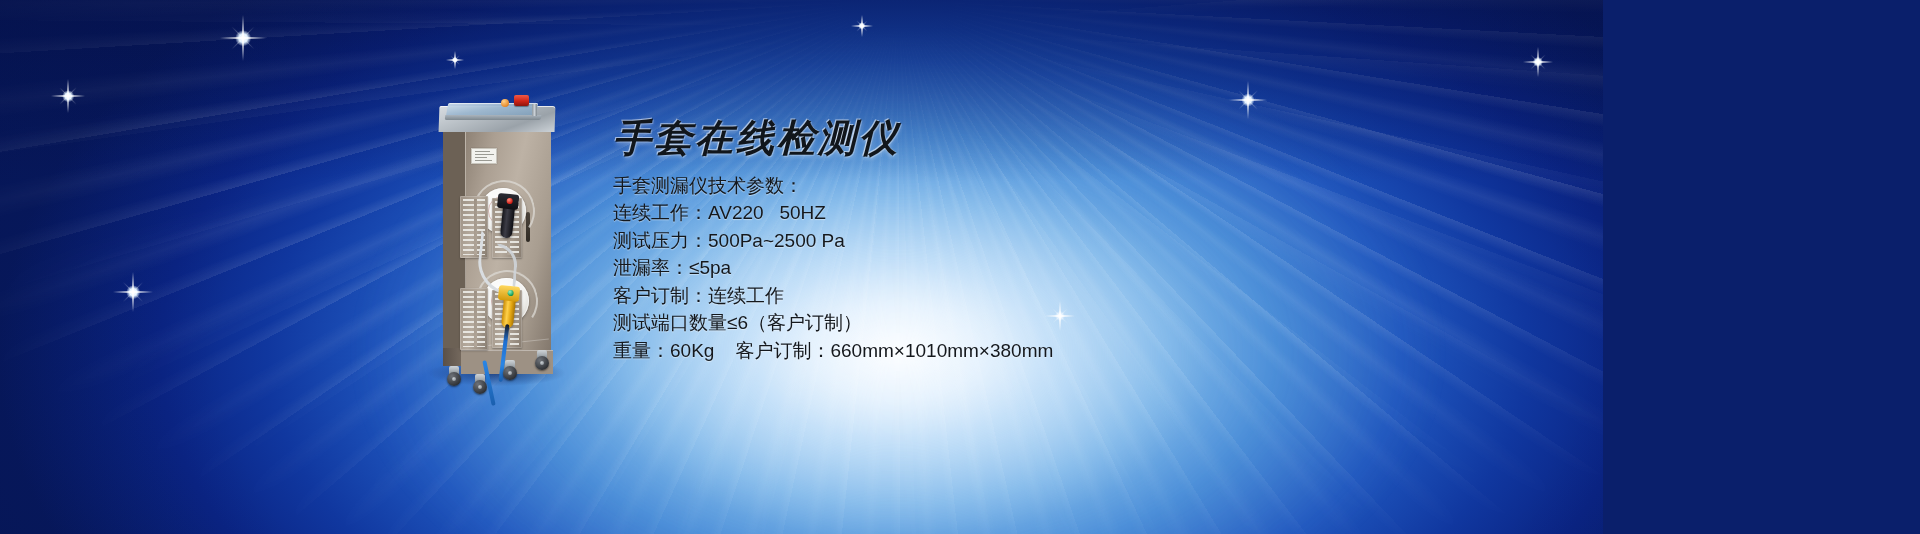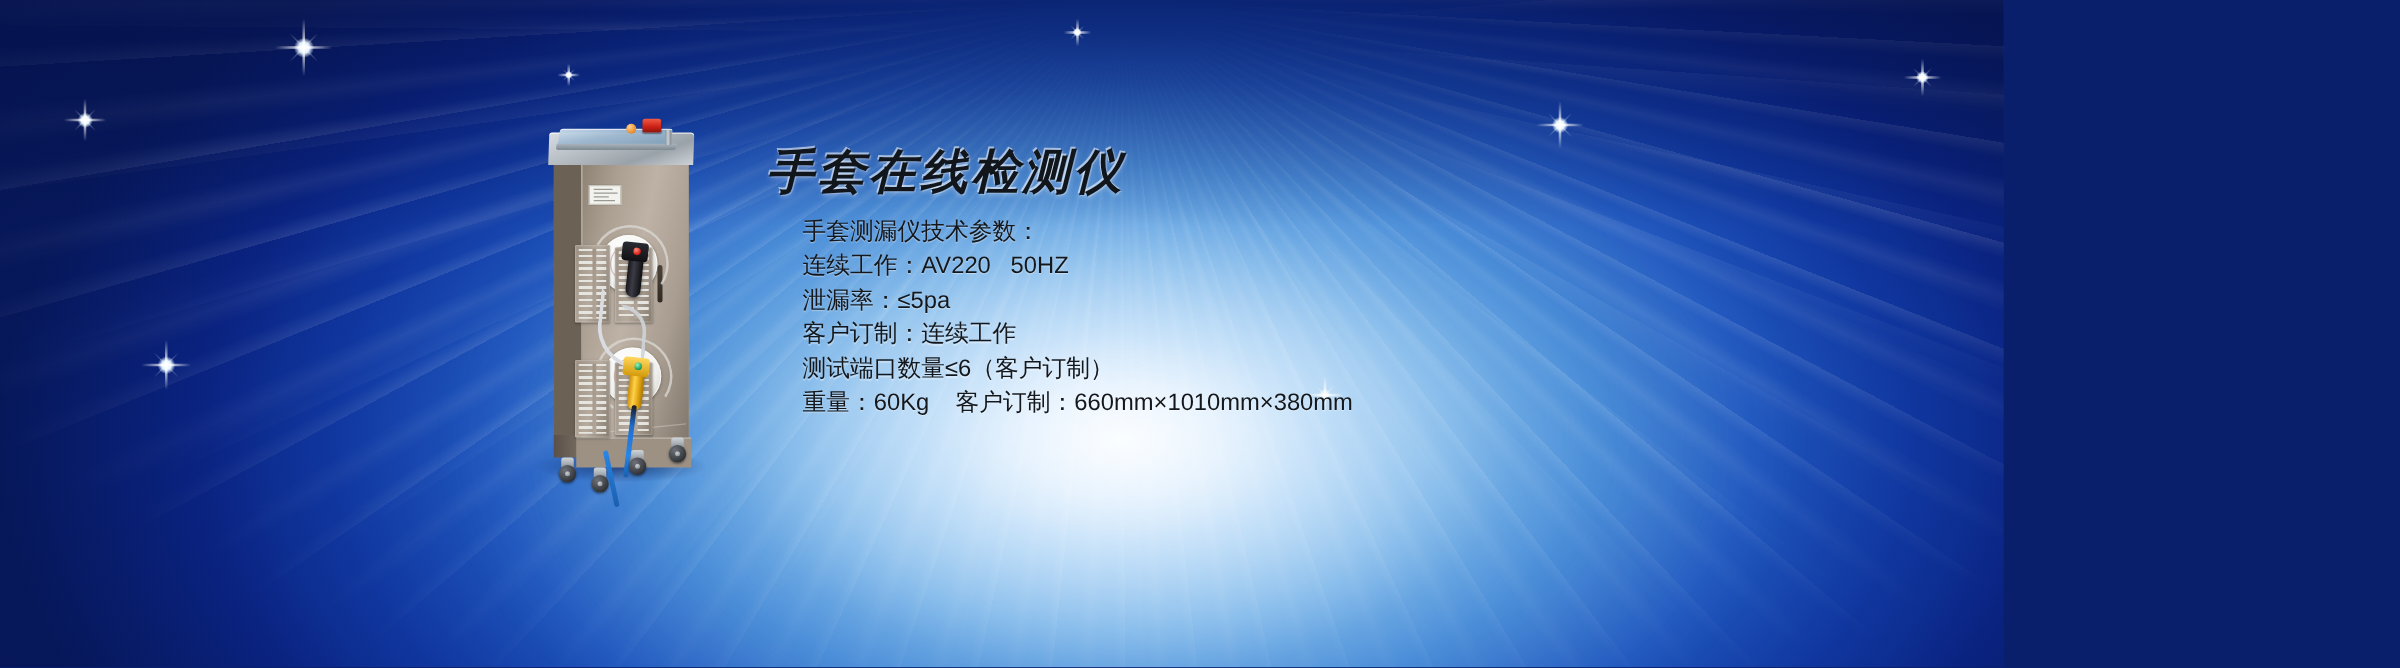--- a/index.html
+++ b/index.html
@@ -312,21 +312,20 @@
        1px  1px 0 rgba(255,255,255,.25),
        0 2px 4px rgba(255,255,255,.35);
     white-space:nowrap;
   }
 
   .spec-list { margin-top:12px; }
   .spec-line {
     font-family:"Liberation Sans","DejaVu Sans",sans-serif;
     font-size:19px; line-height:27.5px; color:#14181d; white-space:pre;
     text-shadow:0 1px 1px rgba(255,255,255,.45);
-    margin-left:29px;
   }
 </style>
 </head>
 <body>
 
 <div class="banner">
 
   <div class="bg-base"></div>
   <div class="bg-rays"></div>
   <div class="bg-rays2"></div>
@@ -480,20 +479,21 @@
       </div>
   </div>
 
   <div class="content">
     <div class="title">手套在线检测仪</div>
 
     <div class="spec-list">
       <div class="spec-line">手套测漏仪技术参数：</div>
       <div id="spec-rows">
           <div class="spec-line">连续工作：AV220   50HZ</div>
+          <div class="spec-line">测试压力：500Pa~2500 Pa</div>
           <div class="spec-line">泄漏率：≤5pa</div>
           <div class="spec-line">客户订制：连续工作</div>
           <div class="spec-line">测试端口数量≤6（客户订制）</div>
           <div class="spec-line">重量：60Kg    客户订制：660mm×1010mm×380mm</div>
         </div>
     </div>
   </div>
 
 </div>
 

